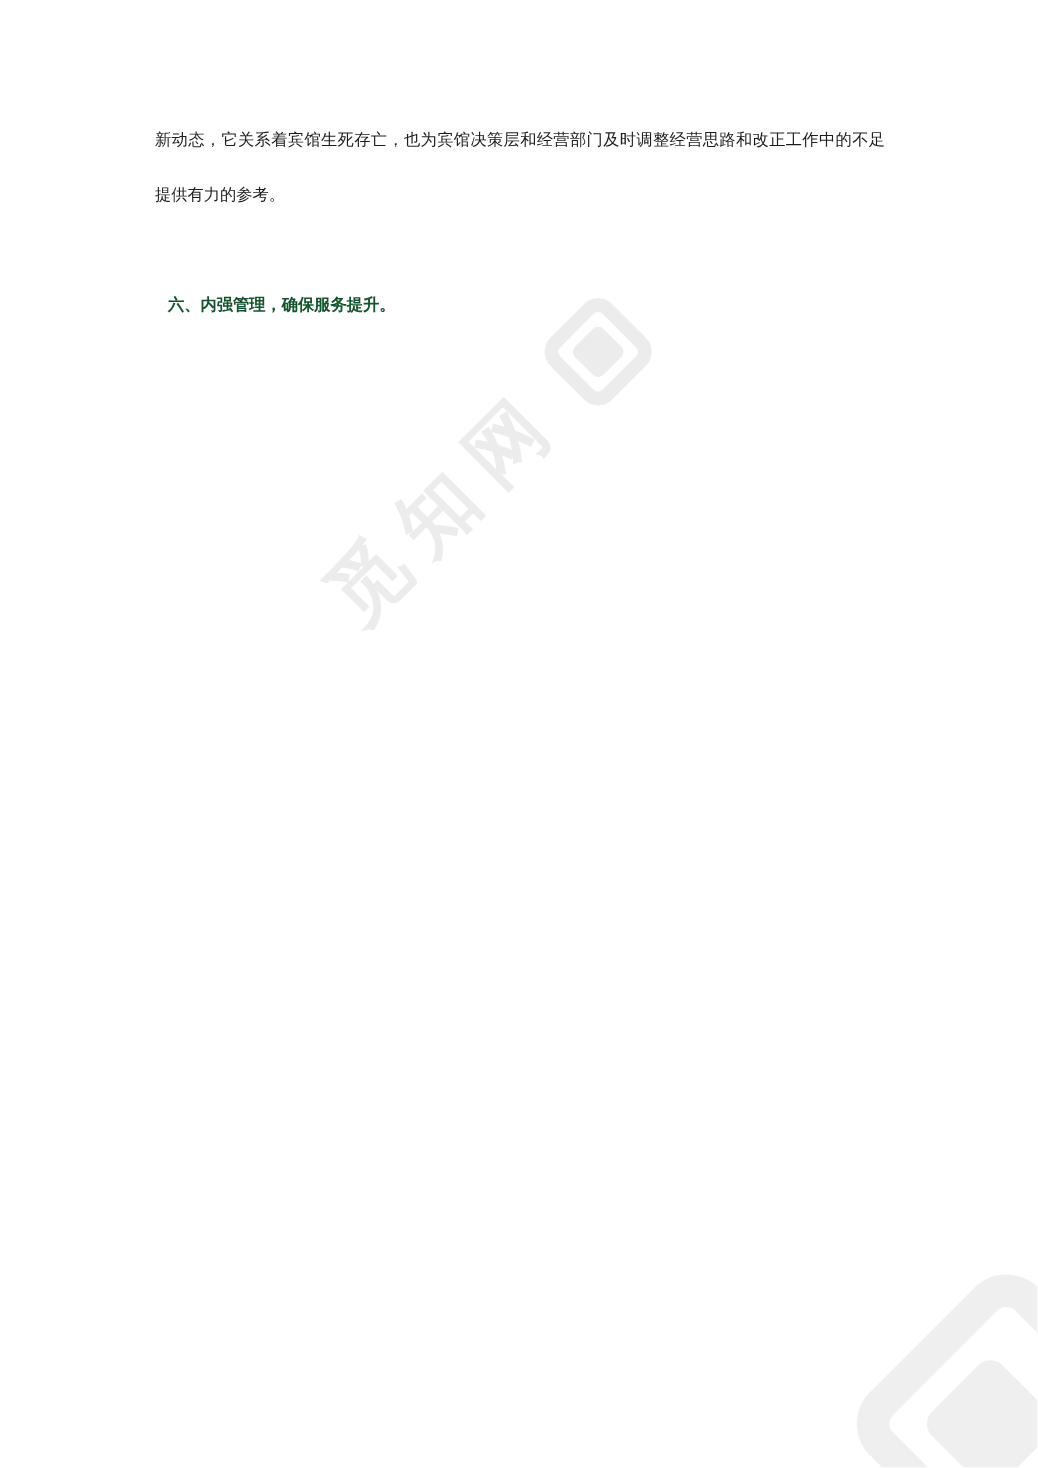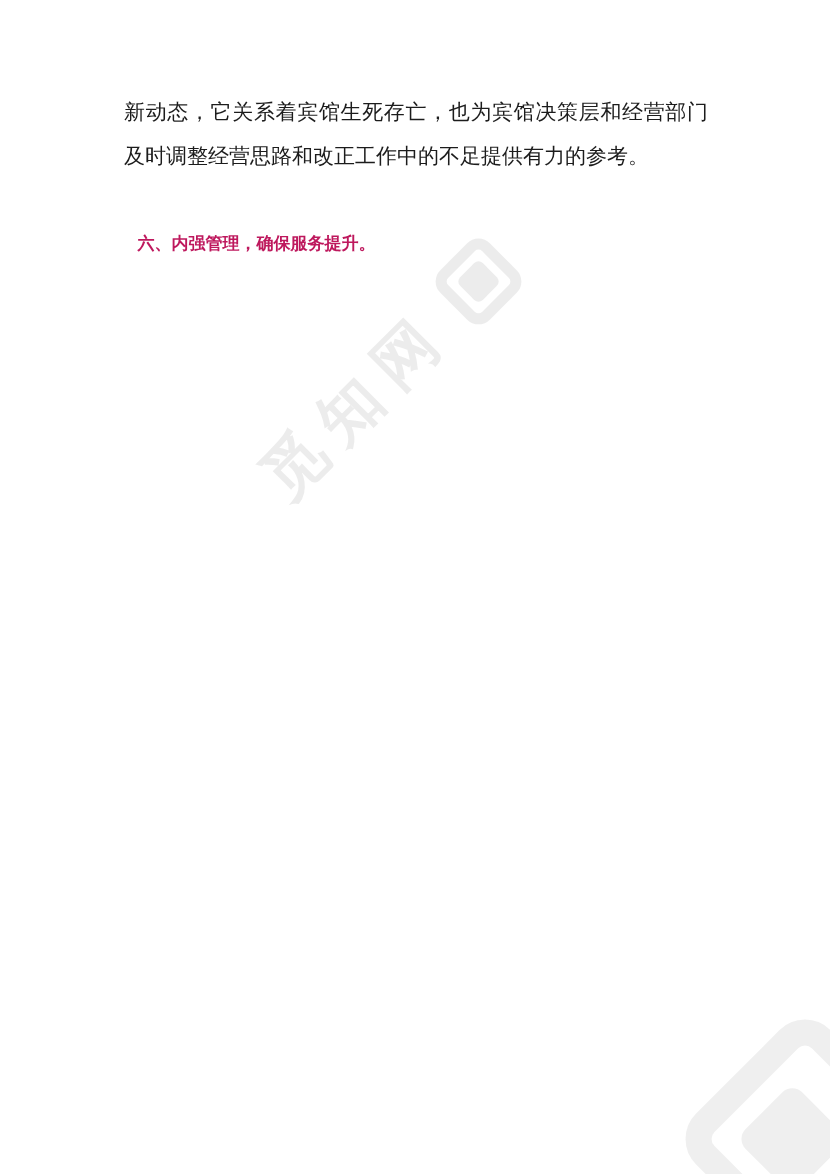--- a/index.html
+++ b/index.html
@@ -17,36 +17,36 @@
     color: #1c1c1c;
   }
   .content {
     position: absolute;
     left: 124px;
     right: 122px;
     top: 90px;
     z-index: 2;
   }
   p.body-para {
-    font-size: 21px;
+    font-size: 13px;
     line-height: 44px;
     text-align: justify;
     margin: 0 0 44px 0;
     text-indent: 0.6em;
   }
   p.no-indent {
     text-indent: 0;
   }
   h2.heading {
-    font-size: 17px;
+    font-size: 13px;
     line-height: 44px;
     font-weight: bold;
     margin: 0 0 44px 0;
     text-indent: 0.8em;
-    color: #be185d;
+    color: #14532d;
   }
 
   
   .watermark {
     position: absolute;
     pointer-events: none;
     color: rgba(120, 120, 120, 0.14);
     z-index: 1;
   }
   .wm-center {

